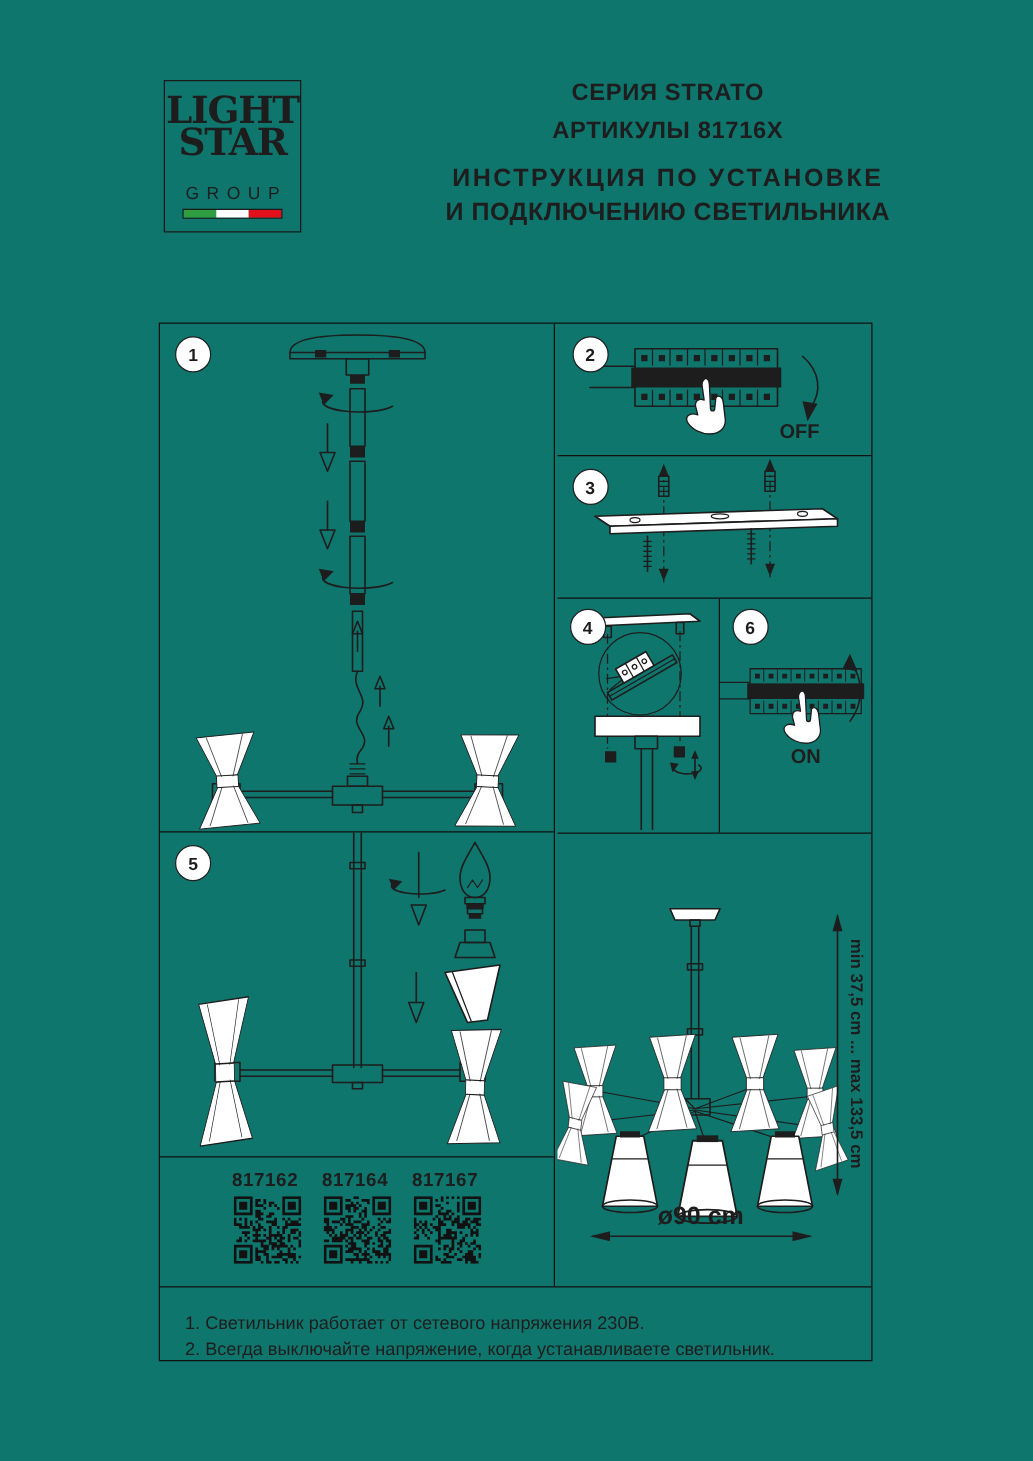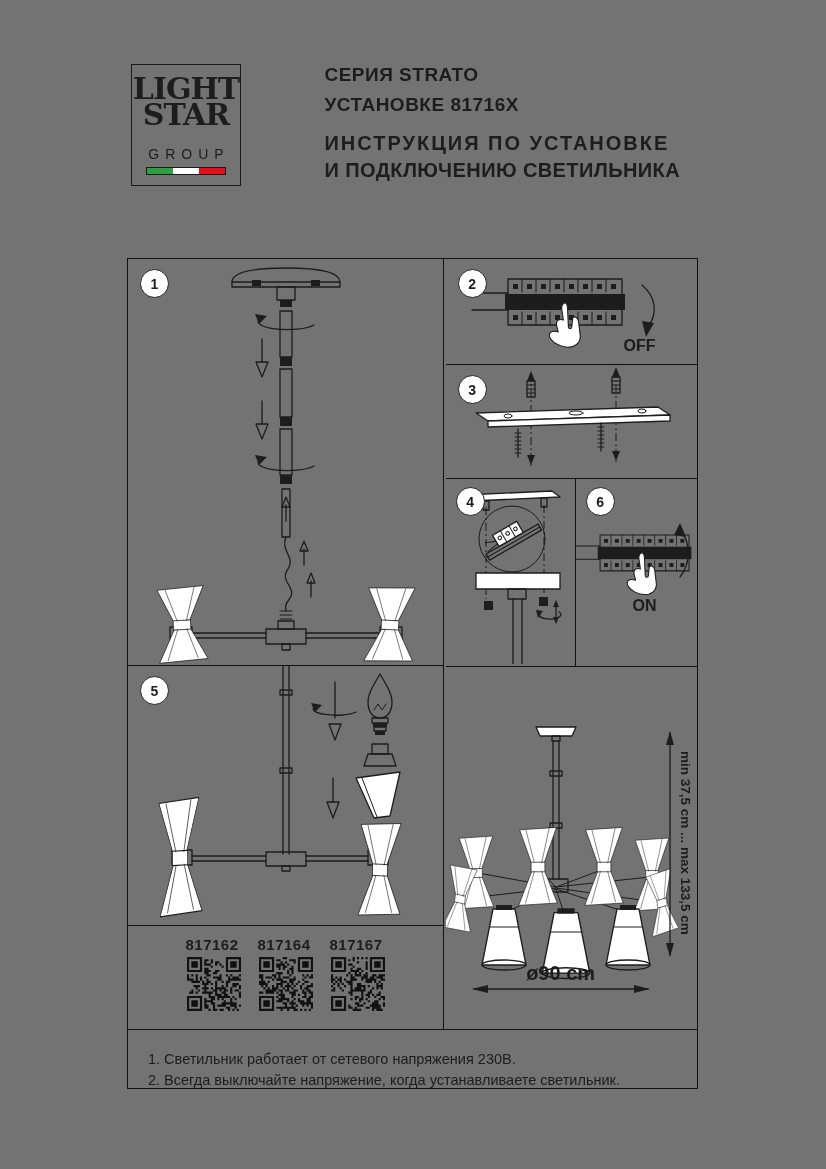--- a/index.html
+++ b/index.html
@@ -1,30 +1,30 @@
 <!DOCTYPE html>
 <html><head>
 <meta charset="utf-8">
 <style>
   html,body{margin:0;padding:0;background:#e8e8e8;}
-  .page{position:relative;width:826px;height:1169px;background:#737373;
+  .page{position:relative;width:826px;height:1169px;background:#0f766e;
         font-family:"Liberation Sans", sans-serif;color:#1d1d1d;overflow:hidden;}
 
   
   .logo-box{position:absolute;left:131px;top:64px;width:110px;height:122px;
             border:1.5px solid #1a1a1a;box-sizing:border-box;display:flex;
             flex-direction:column;align-items:center;justify-content:center;}
   .logo-word{font-family:"DejaVu Serif", serif;font-weight:bold;font-size:30px;
              line-height:26px;letter-spacing:-1px;}
   .logo-group{font-size:14px;letter-spacing:6px;text-indent:6px;margin-top:18px;font-weight:400;}
   .logo-flag{width:80px;height:8px;border:1px solid #1a1a1a;box-sizing:border-box;
              display:flex;margin-top:5px;}
   .logo-flag span{flex:1;height:100%;}
 
-  .hdr-text{position:absolute;right:146px;top:60px;text-align:left;}
+  .hdr-text{position:absolute;right:114px;top:60px;text-align:center;}
   .hdr-line1{font-weight:bold;font-size:19px;line-height:30px;letter-spacing:.5px;}
   .hdr-instr{margin-top:10px;font-weight:bold;font-size:20px;line-height:27px;}
   .hdr-instr .sp1{letter-spacing:2px;}
   .hdr-instr .sp2{letter-spacing:.4px;}
 
   
   .frame{position:absolute;left:127px;top:258px;width:569px;height:829px;
          border:1.6px solid #111;box-sizing:content-box;}
   .col-left{position:absolute;left:0;top:0;width:316px;height:770px;
             border-right:1.6px solid #111;box-sizing:border-box;}
@@ -123,21 +123,21 @@
     <div class="logo-group">GROUP</div>
     <div class="logo-flag">
       <span style="background:#2f9e41"></span>
       <span style="background:#ffffff"></span>
       <span style="background:#e2101a"></span>
     </div>
   </div>
 
   <div class="hdr-text">
     <div class="hdr-line1">СЕРИЯ STRATO</div>
-    <div class="hdr-line1">УСТАНОВКЕ 81716X</div>
+    <div class="hdr-line1">АРТИКУЛЫ 81716X</div>
     <div class="hdr-instr">
       <div class="sp1">ИНСТРУКЦИЯ ПО УСТАНОВКЕ</div>
       <div class="sp2">И ПОДКЛЮЧЕНИЮ СВЕТИЛЬНИКА</div>
     </div>
   </div>
 
   <div class="frame">
 
     <div class="col-left">
 

